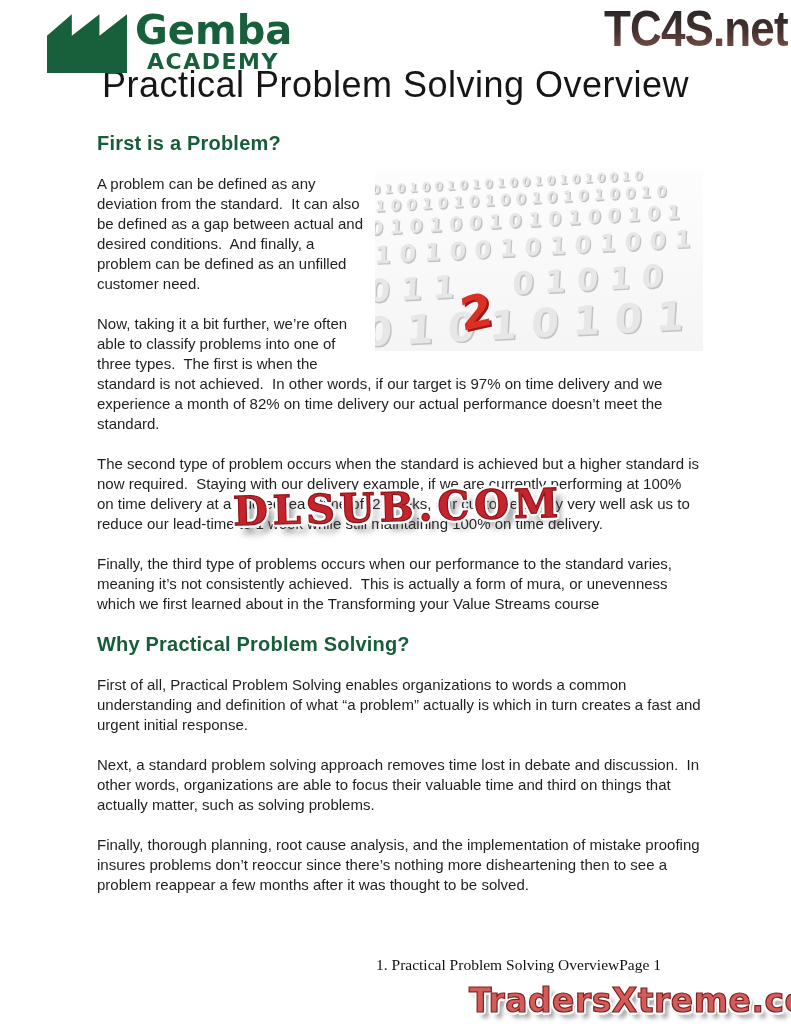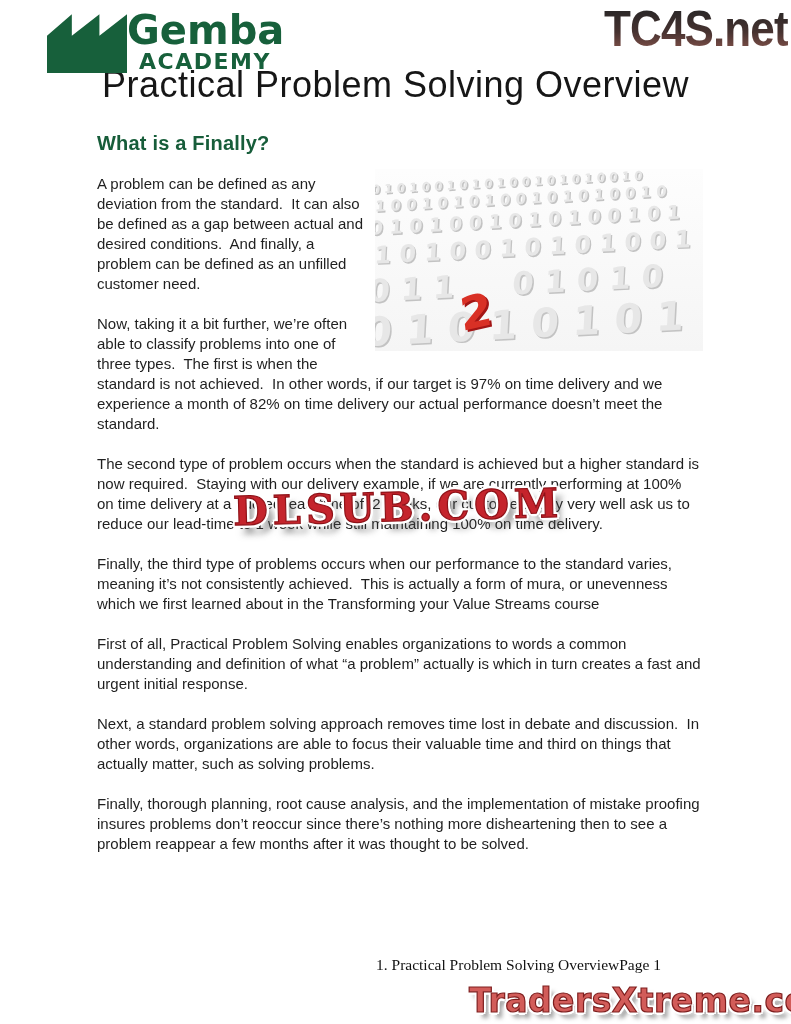--- a/index.html
+++ b/index.html
@@ -6,21 +6,21 @@
   html,body { background:#888; }
   .page {
     position: relative;
     width: 791px; height: 1024px;
     margin: 0 auto;
     background: #ffffff;
     overflow: hidden;
     font-family: "Liberation Sans", sans-serif;
   }
   
-  .logo { position: absolute; left: 47px; top: 9px; display: flex; align-items: flex-start; }
+  .logo { position: absolute; left: 47px; top: 9px; display: flex; align-items: flex-start; gap: 8px; }
   .logo-icon svg { width: 80px; height: 64px; display: block; }
   .logo-text { display: flex; flex-direction: column; margin-top: 2px; }
   .logo-word { font-family: "DejaVu Sans", sans-serif; font-weight: bold; font-size: 40px; line-height: 38px; color: #17603b; }
   .logo-sub  { font-family: "DejaVu Sans", sans-serif; font-weight: bold; font-size: 22px; line-height: 25px; letter-spacing: 1.5px; color: #17603b; margin-left: 12px; }
   
   .wm-tc4s {
     position: absolute; top: 0px; right: 3px;
     font-family: "Liberation Sans", sans-serif; font-weight: bold;
     font-size: 50px; letter-spacing: -1px;
     transform: scaleX(0.88); transform-origin: 100% 0;
@@ -84,21 +84,21 @@
       <span class="logo-word">Gemba</span>
       <span class="logo-sub">ACADEMY</span>
     </span>
   </div>
 
   <div class="wm-tc4s">TC4S.net</div>
 
   <h1 class="title">Practical Problem Solving Overview</h1>
 
   <div class="content">
-    <h2>What is a Finally?</h2>
+    <h2>First is a Problem?</h2>
 
     <div class="photo">
       <svg viewBox="0 0 328 182">
           <g transform="rotate(-3 164 91) skewX(-6)">
             <text x="3.5" y="17.5" font-size="12" fill="#c3c3c3" font-weight="bold" font-family="DejaVu Sans, sans-serif">0 1 0 1 0 0 1 0 1 0 1 0 0 1 0 1 0 1 0 0 1 0</text>
             <text x="2" y="16" font-size="12" fill="#e7e7e7" font-weight="bold" font-family="DejaVu Sans, sans-serif">0 1 0 1 0 0 1 0 1 0 1 0 0 1 0 1 0 1 0 0 1 0</text>
             <text x="7.5" y="35.5" font-size="15" fill="#c3c3c3" font-weight="bold" font-family="DejaVu Sans, sans-serif">1 0 0 1 0 1 0 1 0 0 1 0 1 0 1 0 0 1 0</text>
             <text x="6" y="34" font-size="15" fill="#e7e7e7" font-weight="bold" font-family="DejaVu Sans, sans-serif">1 0 0 1 0 1 0 1 0 0 1 0 1 0 1 0 0 1 0</text>
             <text x="3.5" y="58.5" font-size="19" fill="#c3c3c3" font-weight="bold" font-family="DejaVu Sans, sans-serif">0 1 0 1 0 0 1 0 1 0 1 0 0 1 0 1</text>
             <text x="2" y="57" font-size="19" fill="#e7e7e7" font-weight="bold" font-family="DejaVu Sans, sans-serif">0 1 0 1 0 0 1 0 1 0 1 0 0 1 0 1</text>
@@ -114,20 +114,21 @@
             <text x="100" y="158" font-size="46" fill="#d93025" font-weight="bold" font-family="DejaVu Sans, sans-serif" transform="rotate(-10 100 158)">2</text>
           </g>
         </svg>
     </div>
 
     <p>A problem can be defined as any deviation from the standard.  It can also be defined as a gap between actual and desired conditions.  And finally, a problem can be defined as an unfilled customer need.</p>
     <p>Now, taking it a bit further, we’re often able to classify problems into one of three types.  The first is when the standard is not achieved.  In other words, if our target is 97% on time delivery and we experience a month of 82% on time delivery our actual performance doesn’t meet the standard.</p>
     <p>The second type of problem occurs when the standard is achieved but a higher standard is now required.  Staying with our delivery example, if we are currently performing at 100% on time delivery at a quoted lead-time of  2 weeks, our customers may very well ask us to reduce our lead-time to 1 week while still maintaining 100% on time delivery.</p>
     <p>Finally, the third type of problems occurs when our performance to the standard varies, meaning it’s not consistently achieved.  This is actually a form of mura, or unevenness which we first learned about in the Transforming your Value Streams course</p>
 
+    <h2 class="second">Why Practical Problem Solving?</h2>
     <p>First of all, Practical Problem Solving enables organizations to words a common understanding and definition of what “a problem” actually is which in turn creates a fast and urgent initial response.</p>
     <p>Next, a standard problem solving approach removes time lost in debate and discussion.  In other words, organizations are able to focus their valuable time and third on things that actually matter, such as solving problems.</p>
     <p>Finally, thorough planning, root cause analysis, and the implementation of mistake proofing insures problems don’t reoccur since there’s nothing more disheartening then to see a problem reappear a few months after it was thought to be solved.</p>
   </div>
 
   <div class="wm-dlsub">DLSUB.COM</div>
 
   <div class="footer">
     <span class="left">1. Practical Problem Solving Overview</span>
     <span class="right">Page 1</span>

